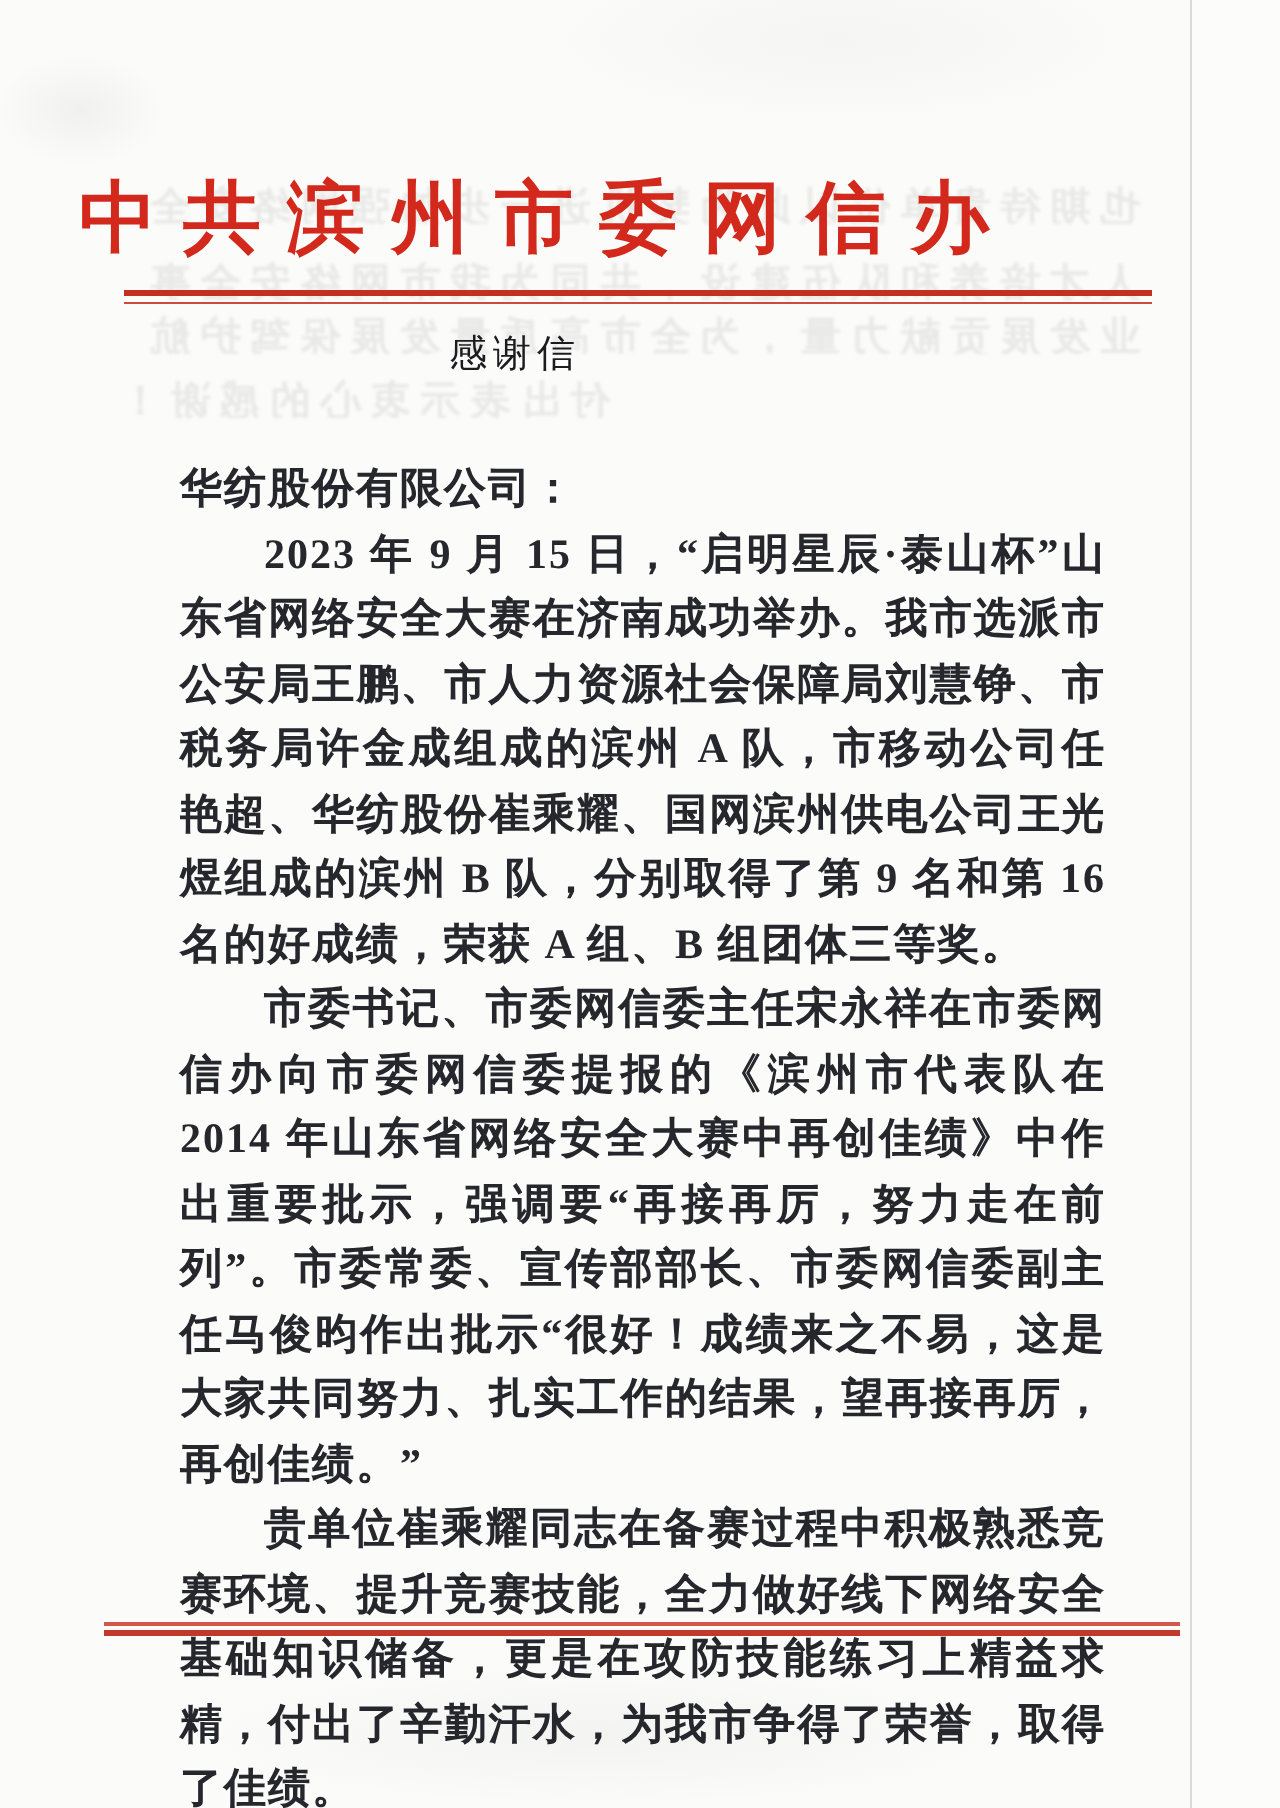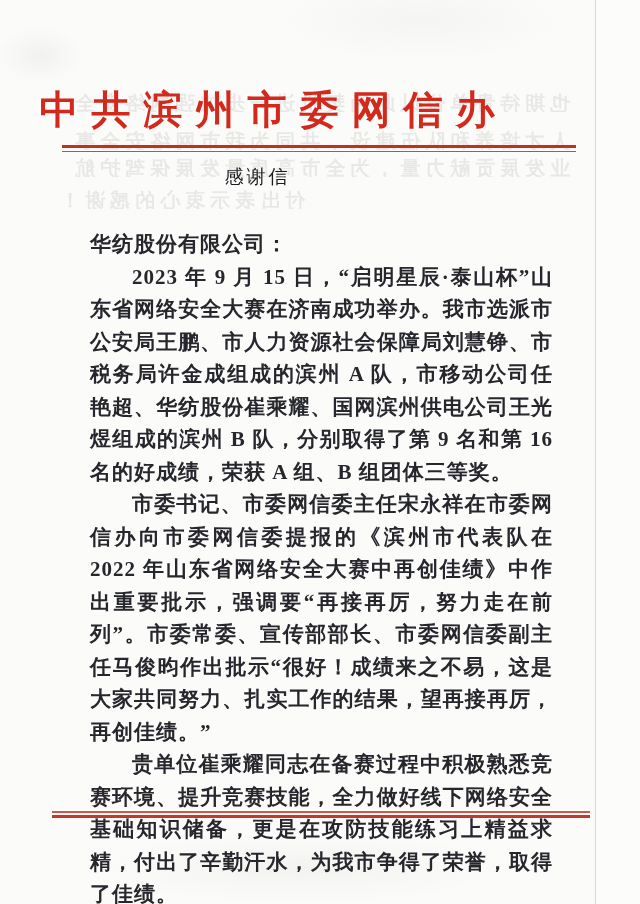--- a/index.html
+++ b/index.html
@@ -93,21 +93,21 @@
 
   <div class="letterhead">中共滨州市委网信办</div>
   <div class="rule-top-a"></div>
   <div class="rule-top-b"></div>
 
   <div class="letter-title">感谢信</div>
 
   <div class="letter-body">
     <p class="salutation">华纺股份有限公司：</p>
     <p>2023 年 9 月 15 日，“启明星辰·泰山杯”山东省网络安全大赛在济南成功举办。我市选派市公安局王鹏、市人力资源社会保障局刘慧铮、市税务局许金成组成的滨州 A 队，市移动公司任艳超、华纺股份崔乘耀、国网滨州供电公司王光煜组成的滨州 B 队，分别取得了第 9 名和第 16 名的好成绩，荣获 A 组、B 组团体三等奖。</p>
-    <p>市委书记、市委网信委主任宋永祥在市委网信办向市委网信委提报的《滨州市代表队在 2022 年山东省网络安全大赛中再创佳绩》中作出重要批示，强调要“再接再厉，努力走在前列”。市委常委、宣传部部长、市委网信委副主任马俊昀作出批示“很好！成绩来之不易，这是大家共同努力、扎实工作的结果，望再接再厉，再创佳绩。”</p>
+    <p>市委书记、市委网信委主任宋永祥在市委网信办向市委网信委提报的《滨州市代表队在 2014 年山东省网络安全大赛中再创佳绩》中作出重要批示，强调要“再接再厉，努力走在前列”。市委常委、宣传部部长、市委网信委副主任马俊昀作出批示“很好！成绩来之不易，这是大家共同努力、扎实工作的结果，望再接再厉，再创佳绩。”</p>
     <p>贵单位崔乘耀同志在备赛过程中积极熟悉竞赛环境、提升竞赛技能，全力做好线下网络安全基础知识储备，更是在攻防技能练习上精益求精，付出了辛勤汗水，为我市争得了荣誉，取得了佳绩。</p>
 
   </div>
 
   <div class="rule-bottom-a"></div>
   <div class="rule-bottom-b"></div>
 
   <div class="page-edge-line"></div>
   <div class="page-edge-strip"></div>
 </div>

